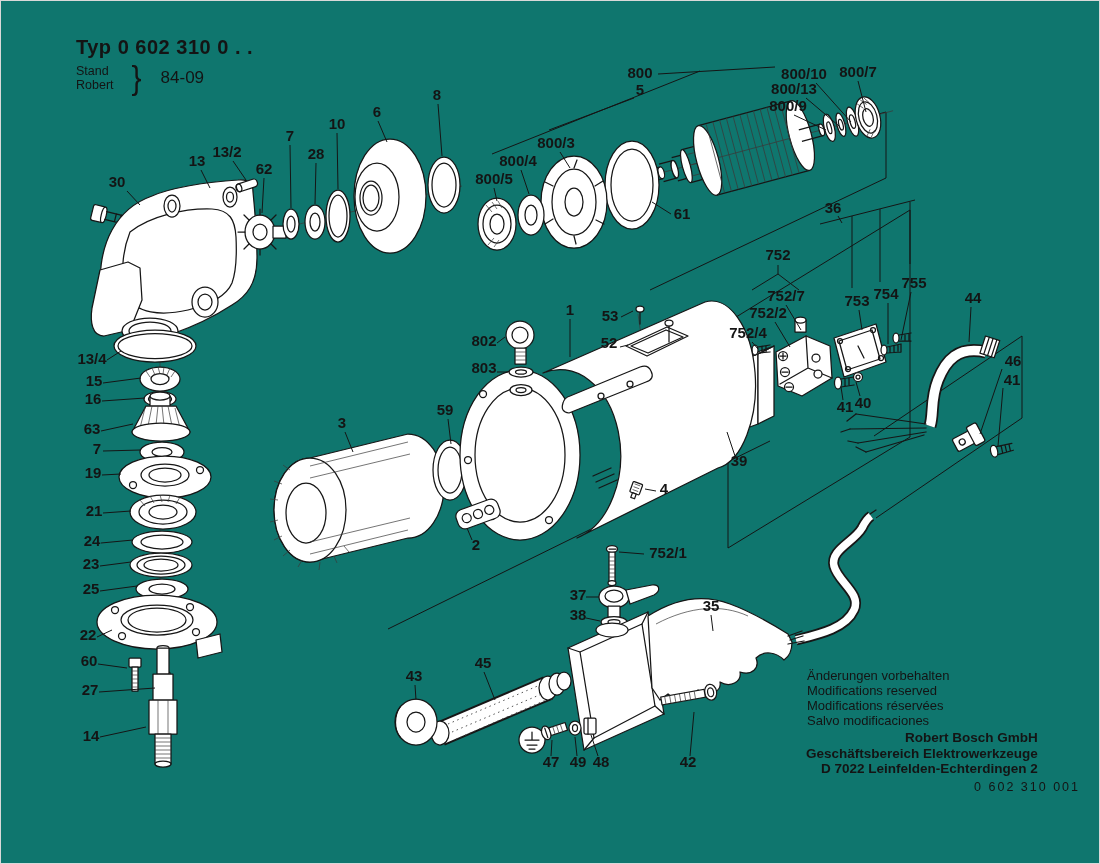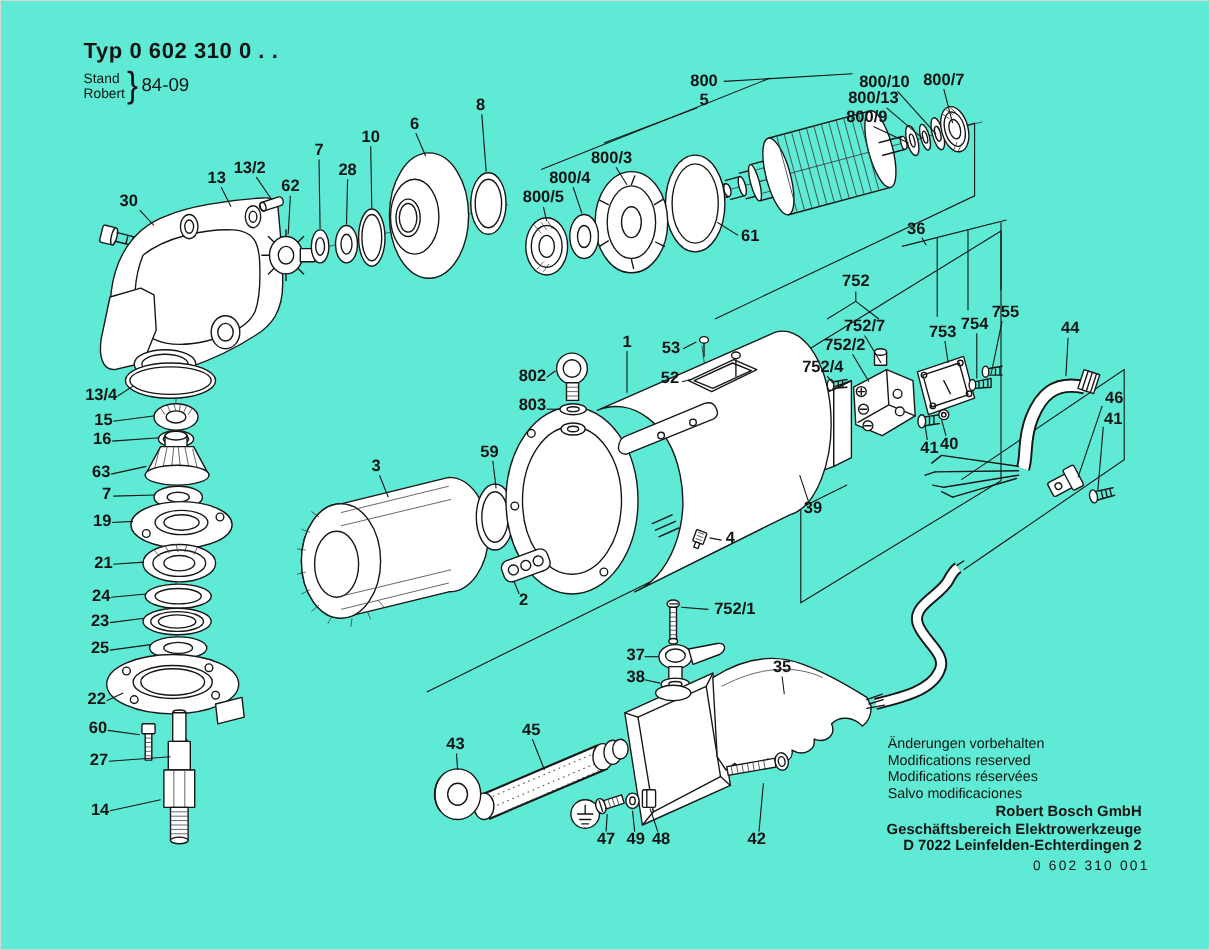--- a/index.html
+++ b/index.html
@@ -1,29 +1,29 @@
 <!DOCTYPE html>
 <html><head>
 <meta charset="utf-8">
 <style>
   html,body{margin:0;padding:0;background:#e8e8e8;}
-  .page{position:relative;width:1100px;height:864px;background:#5eead4;
+  .page{position:relative;width:1100px;height:864px;background:#0f766e;
         font-family:"Liberation Sans",sans-serif;color:#141414;overflow:hidden;
         box-shadow:inset 0 0 0 1px #d9d9d9;}
   .hdr{position:absolute;left:76px;top:36px;}
   .typ-line{font-size:20px;font-weight:bold;letter-spacing:.5px;white-space:nowrap;}
   .typ-num-a,.typ-num-c{font-weight:600;}
   .typ-num-b{font-weight:800;}
-  .stand-blk{display:flex;align-items:center;margin-top:2px;}
+  .stand-blk{display:flex;align-items:center;margin-top:2px;gap:16px;}
   .stand-col{font-size:12.5px;line-height:14px;}
   .brace{font-size:30px;font-weight:300;margin:0 3px 0 2px;transform:scaleY(1.1);}
   .issue-val{font-size:17px;}
   .ftr-notes{position:absolute;left:807px;top:668px;font-size:13px;line-height:15px;}
   .ftr-co{position:absolute;left:806px;top:730px;font-size:13.5px;line-height:15.5px;font-weight:bold;text-align:right;}
-  .doc-num{position:absolute;left:905px;top:780px;width:140px;text-align:right;
+  .doc-num{position:absolute;left:940px;top:780px;width:140px;text-align:right;
            font-size:12.5px;letter-spacing:2px;white-space:nowrap;}
   svg{position:absolute;left:0;top:0;}
   .plabel{font:700 15px "Liberation Sans","DejaVu Sans",sans-serif;fill:#141414;text-anchor:middle;}
   .ln{stroke:#151515;stroke-width:1;fill:none;}
   .art{stroke:#161616;stroke-width:1.25;fill:none;stroke-linejoin:round;stroke-linecap:round;}
   .artf{stroke:#161616;stroke-width:1.25;fill:#ffffff;stroke-linejoin:round;}
   .thin{stroke:#3a3a3a;stroke-width:.7;fill:none;}
   .spk{stroke:#555;stroke-width:1;stroke-dasharray:1.5 3.5;fill:none;}
 </style>
 </head>

